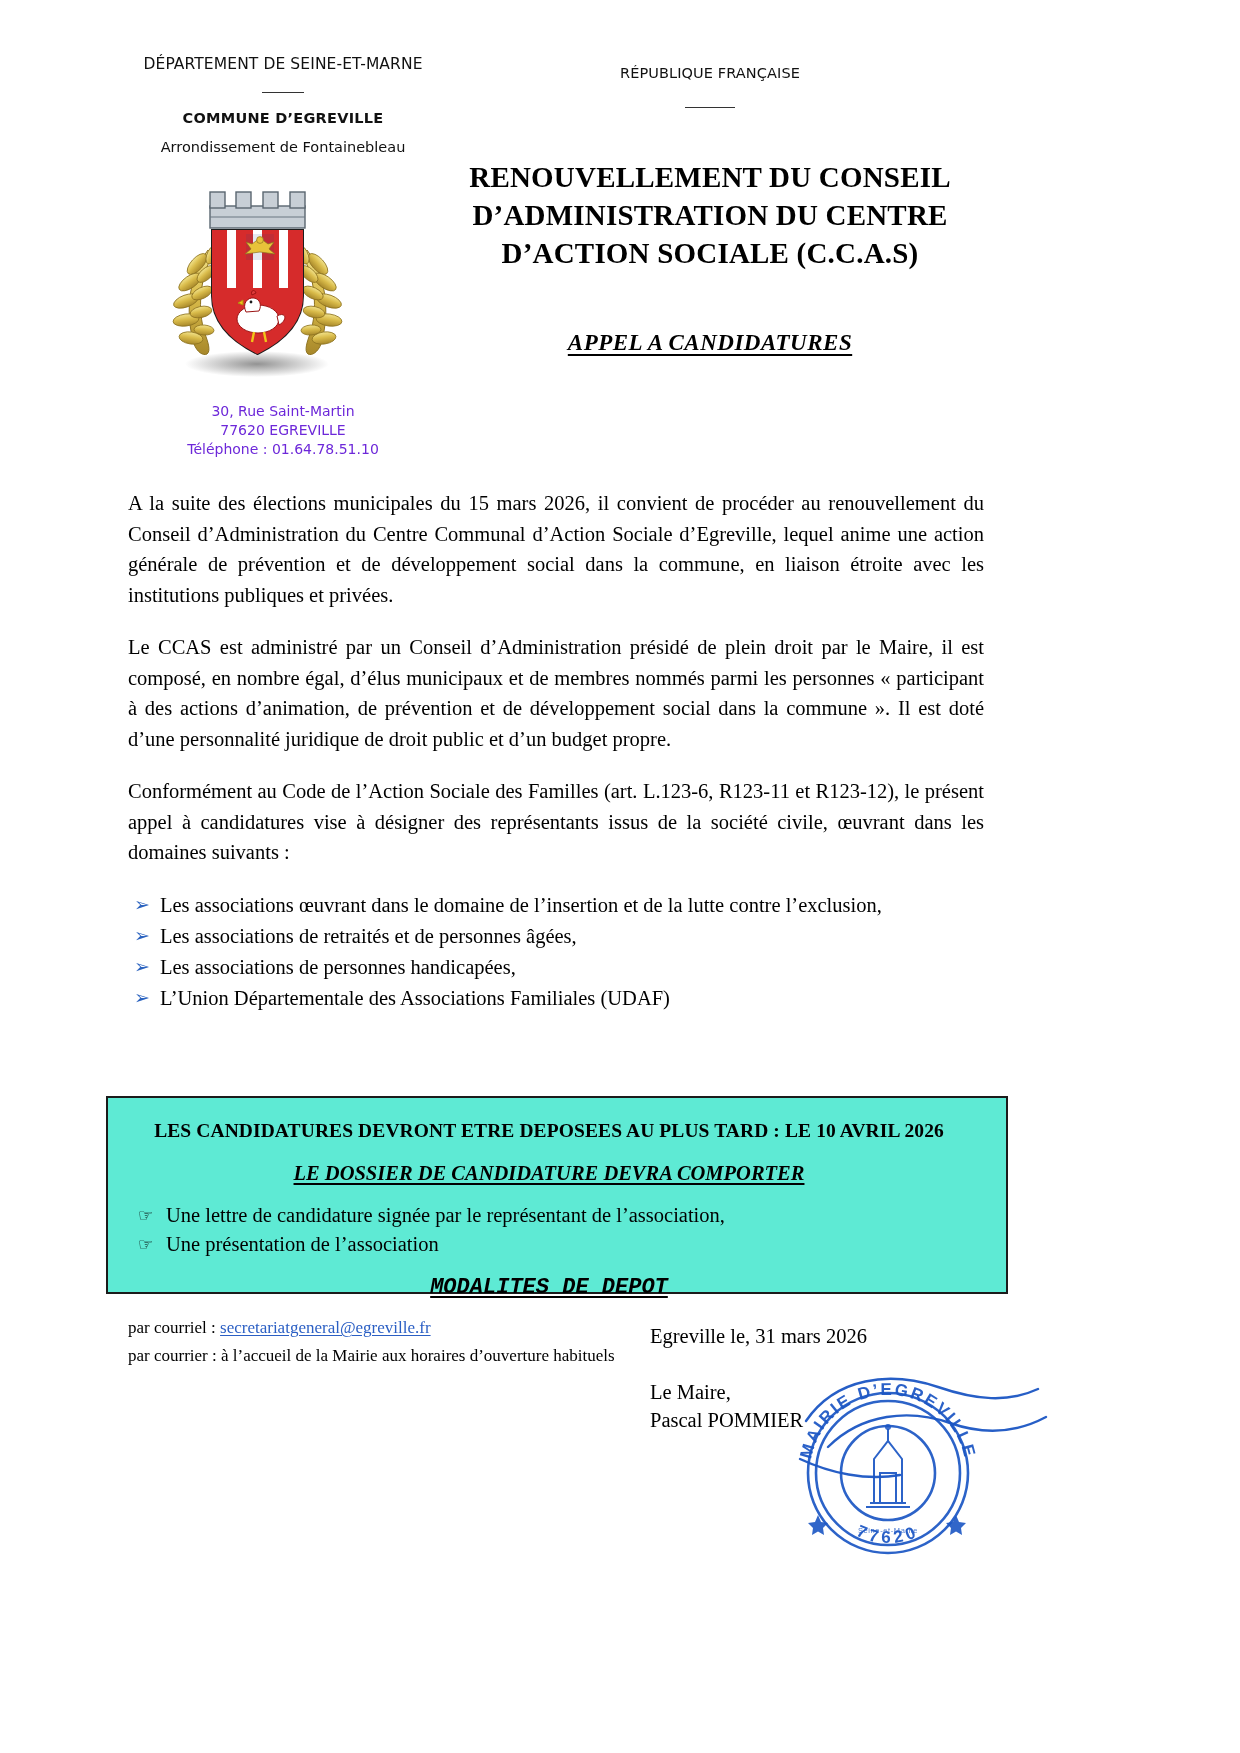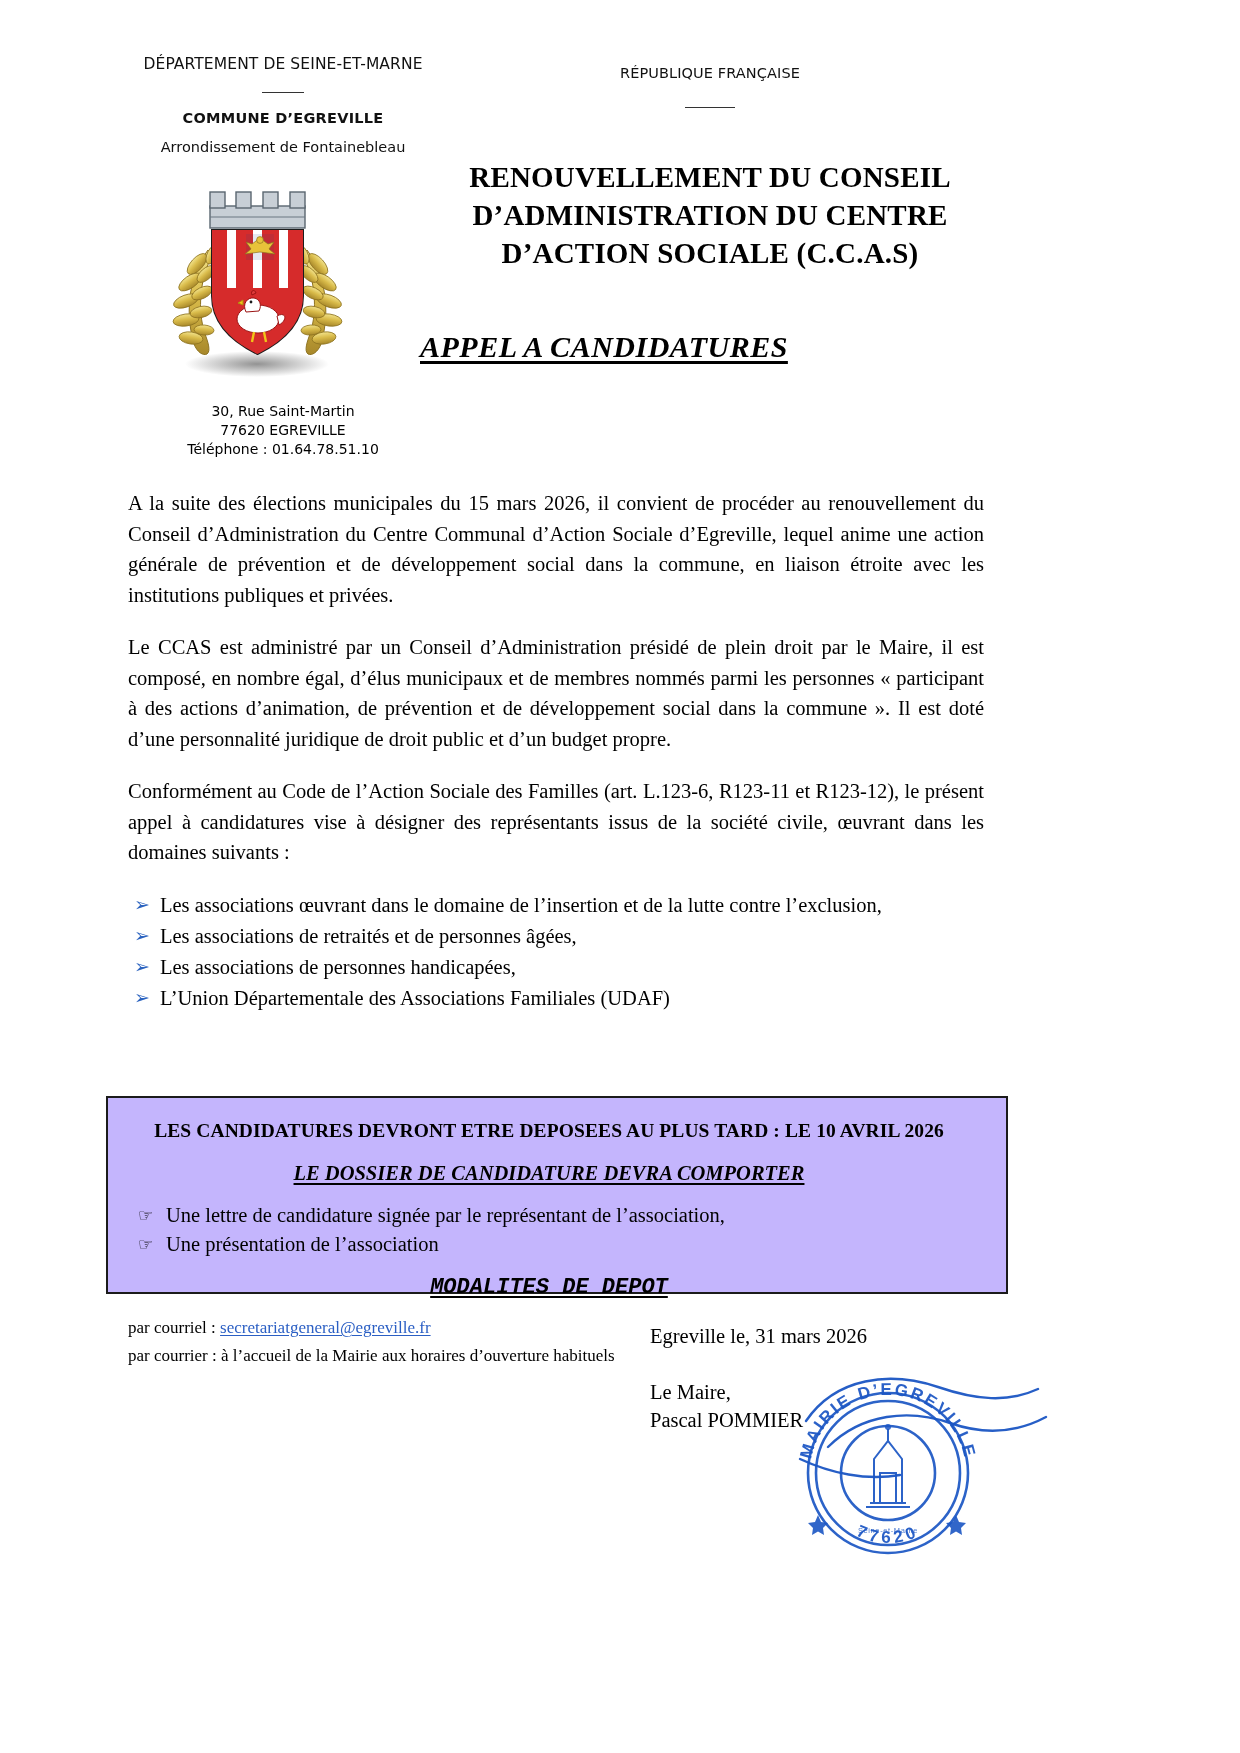--- a/index.html
+++ b/index.html
@@ -88,45 +88,46 @@
   
   .addr {
     position: absolute;
     left: 118px;
     top: 402px;
     width: 330px;
     text-align: center;
     font-family: "DejaVu Sans", sans-serif;
     font-size: 14px;
     line-height: 19px;
-    color: #000000;
+    color: #6d28d9;
   }
 
   
   .doc-title {
     position: absolute;
     left: 420px;
     top: 158px;
     width: 580px;
     text-align: center;
     font-family: "Liberation Serif", serif;
     font-weight: bold;
     font-size: 29px;
     line-height: 38px;
     letter-spacing: 0.2px;
   }
   .appel {
     position: absolute;
     left: 420px;
     top: 330px;
     width: 580px;
+    text-align: center;
     font-family: "Liberation Serif", serif;
     font-weight: bold;
     font-style: italic;
-    font-size: 30px;
+    font-size: 23px;
     text-decoration: underline;
     text-underline-offset: 4px;
     letter-spacing: 0.5px;
   }
 
   
   .body-block {
     position: absolute;
     left: 128px;
     top: 488px;
@@ -162,21 +163,21 @@
     font-family: "DejaVu Sans", sans-serif;
   }
 
   
   .pink-box {
     position: absolute;
     left: 106px;
     top: 1096px;
     width: 902px;
     height: 198px;
-    background: #c4b5fd;
+    background: #5eead4;
     border: 2.5px solid #1b1b1b;
     box-sizing: border-box;
     padding: 16px 36px 10px 20px;
   }
   .pb-head {
     text-align: center;
     font-family: "Liberation Serif", serif;
     font-weight: bold;
     font-size: 19.5px;
     letter-spacing: 0.1px;

